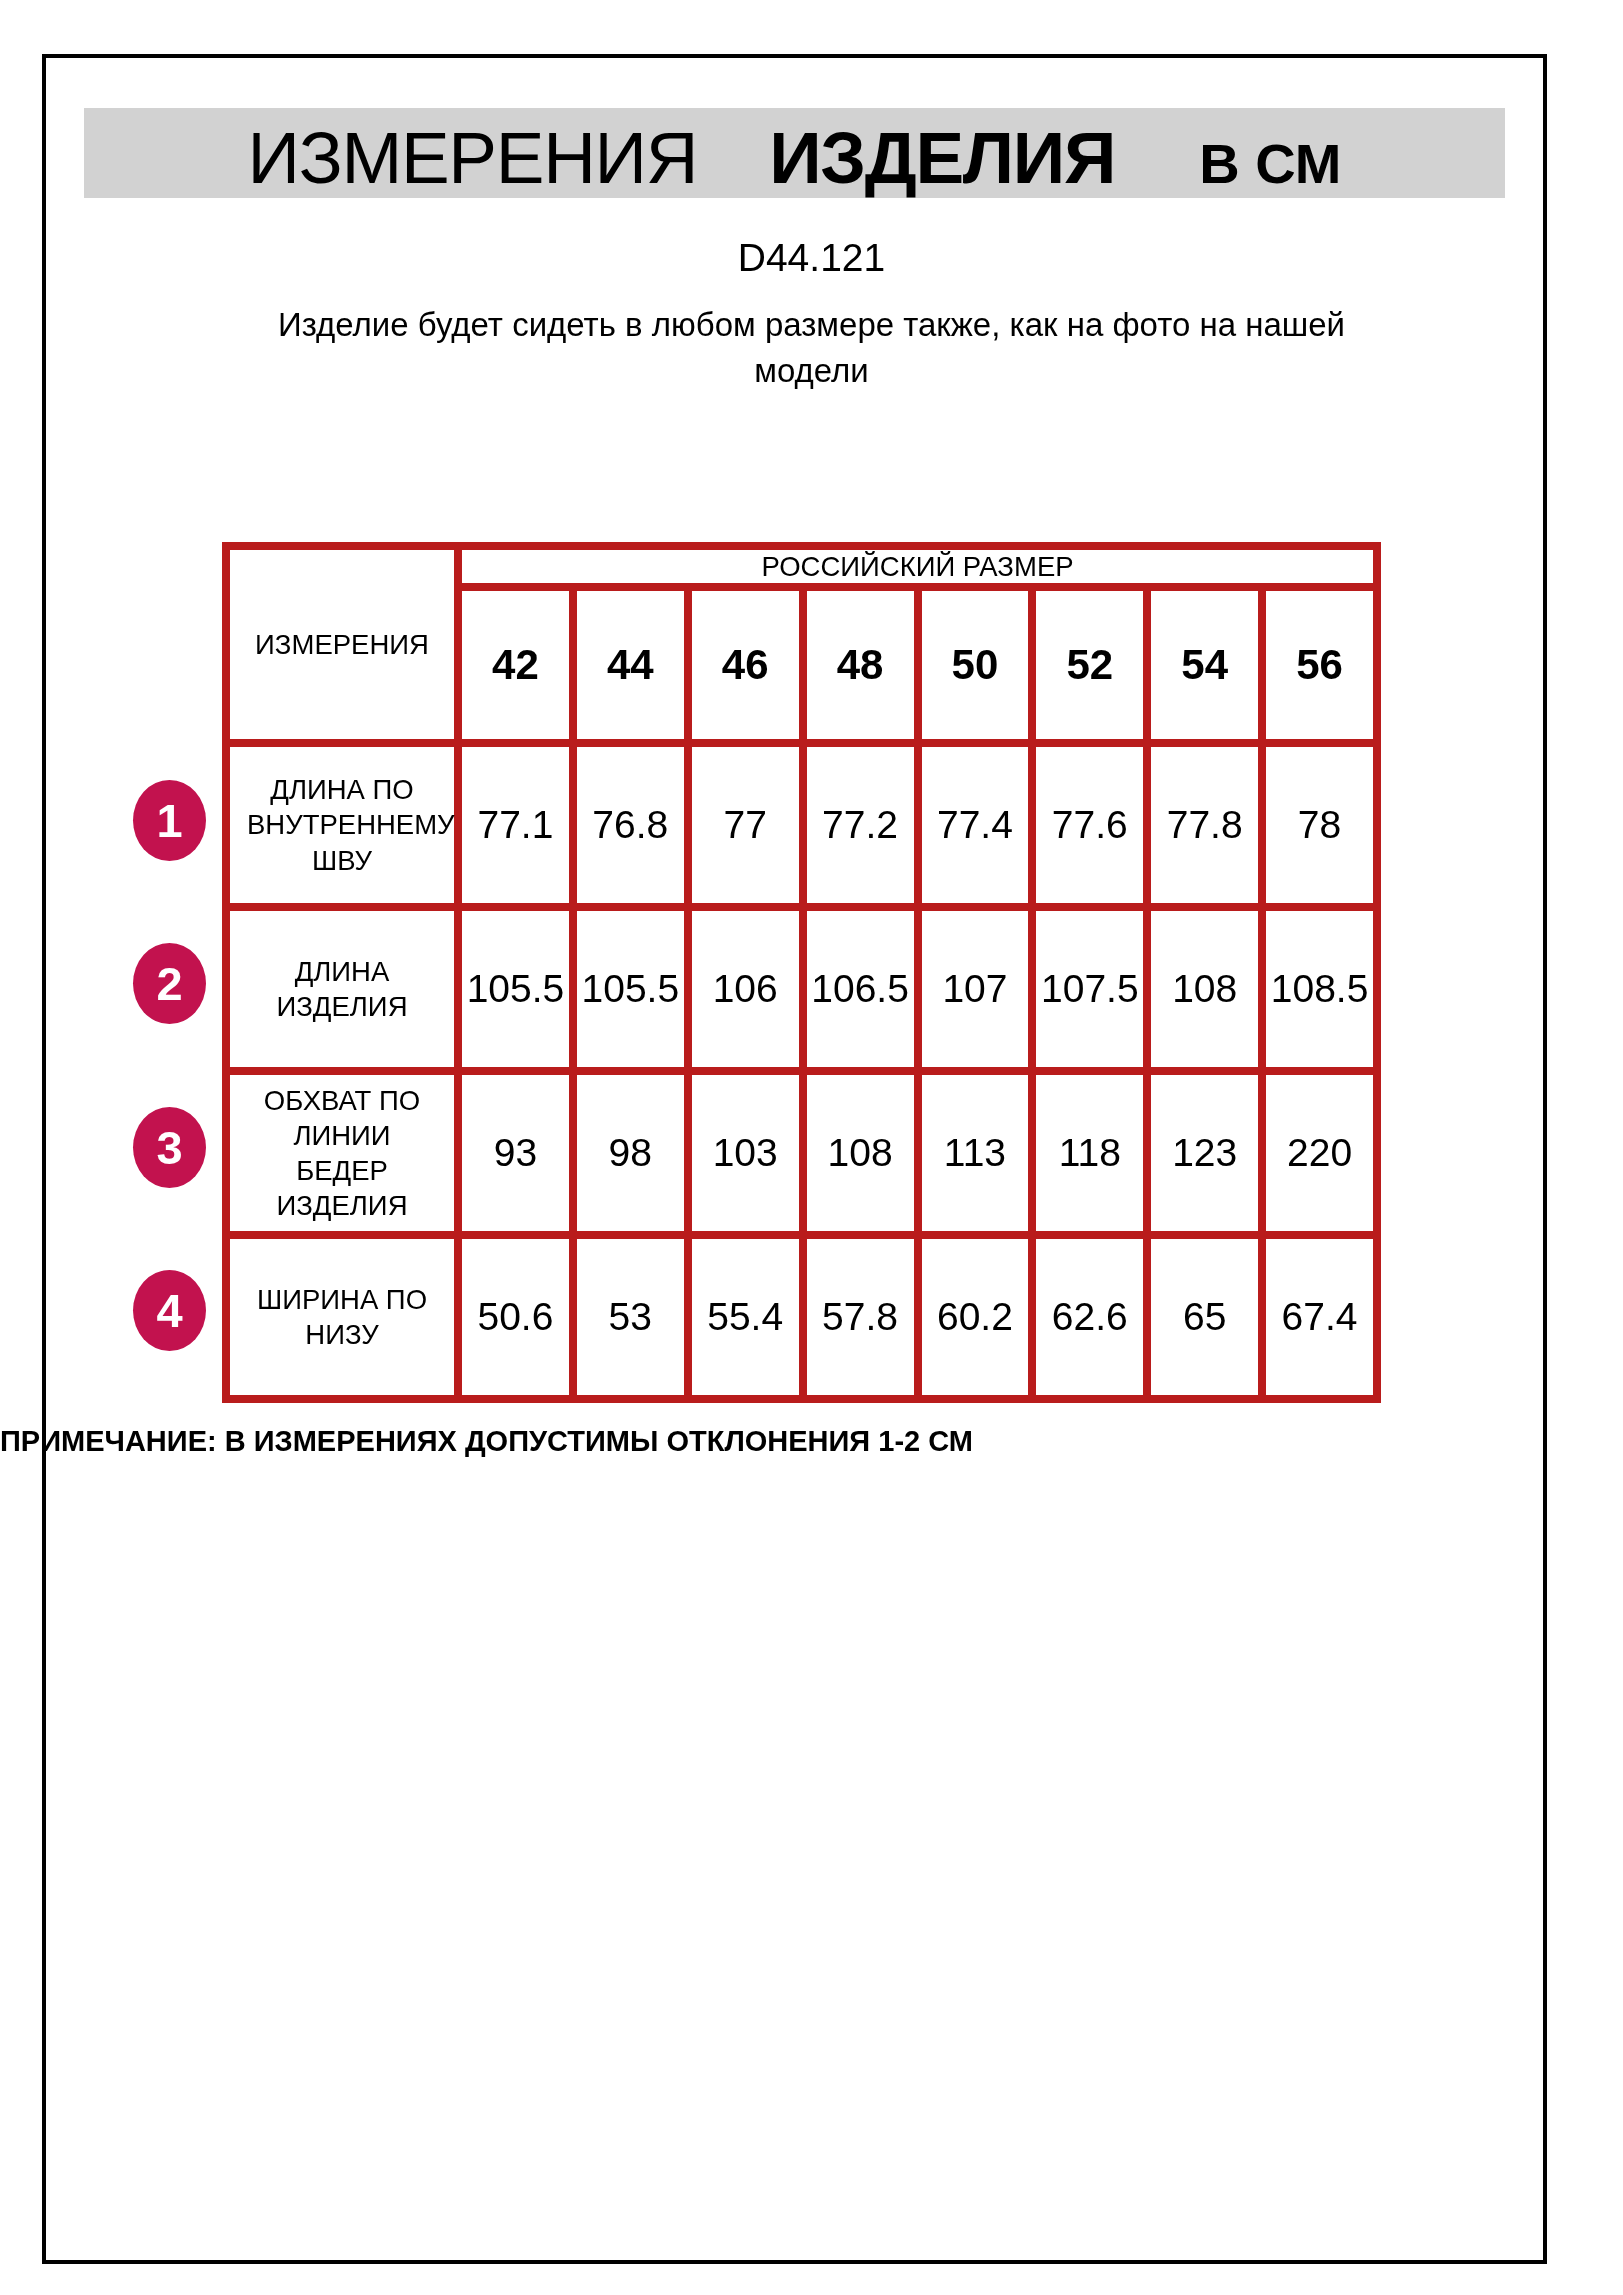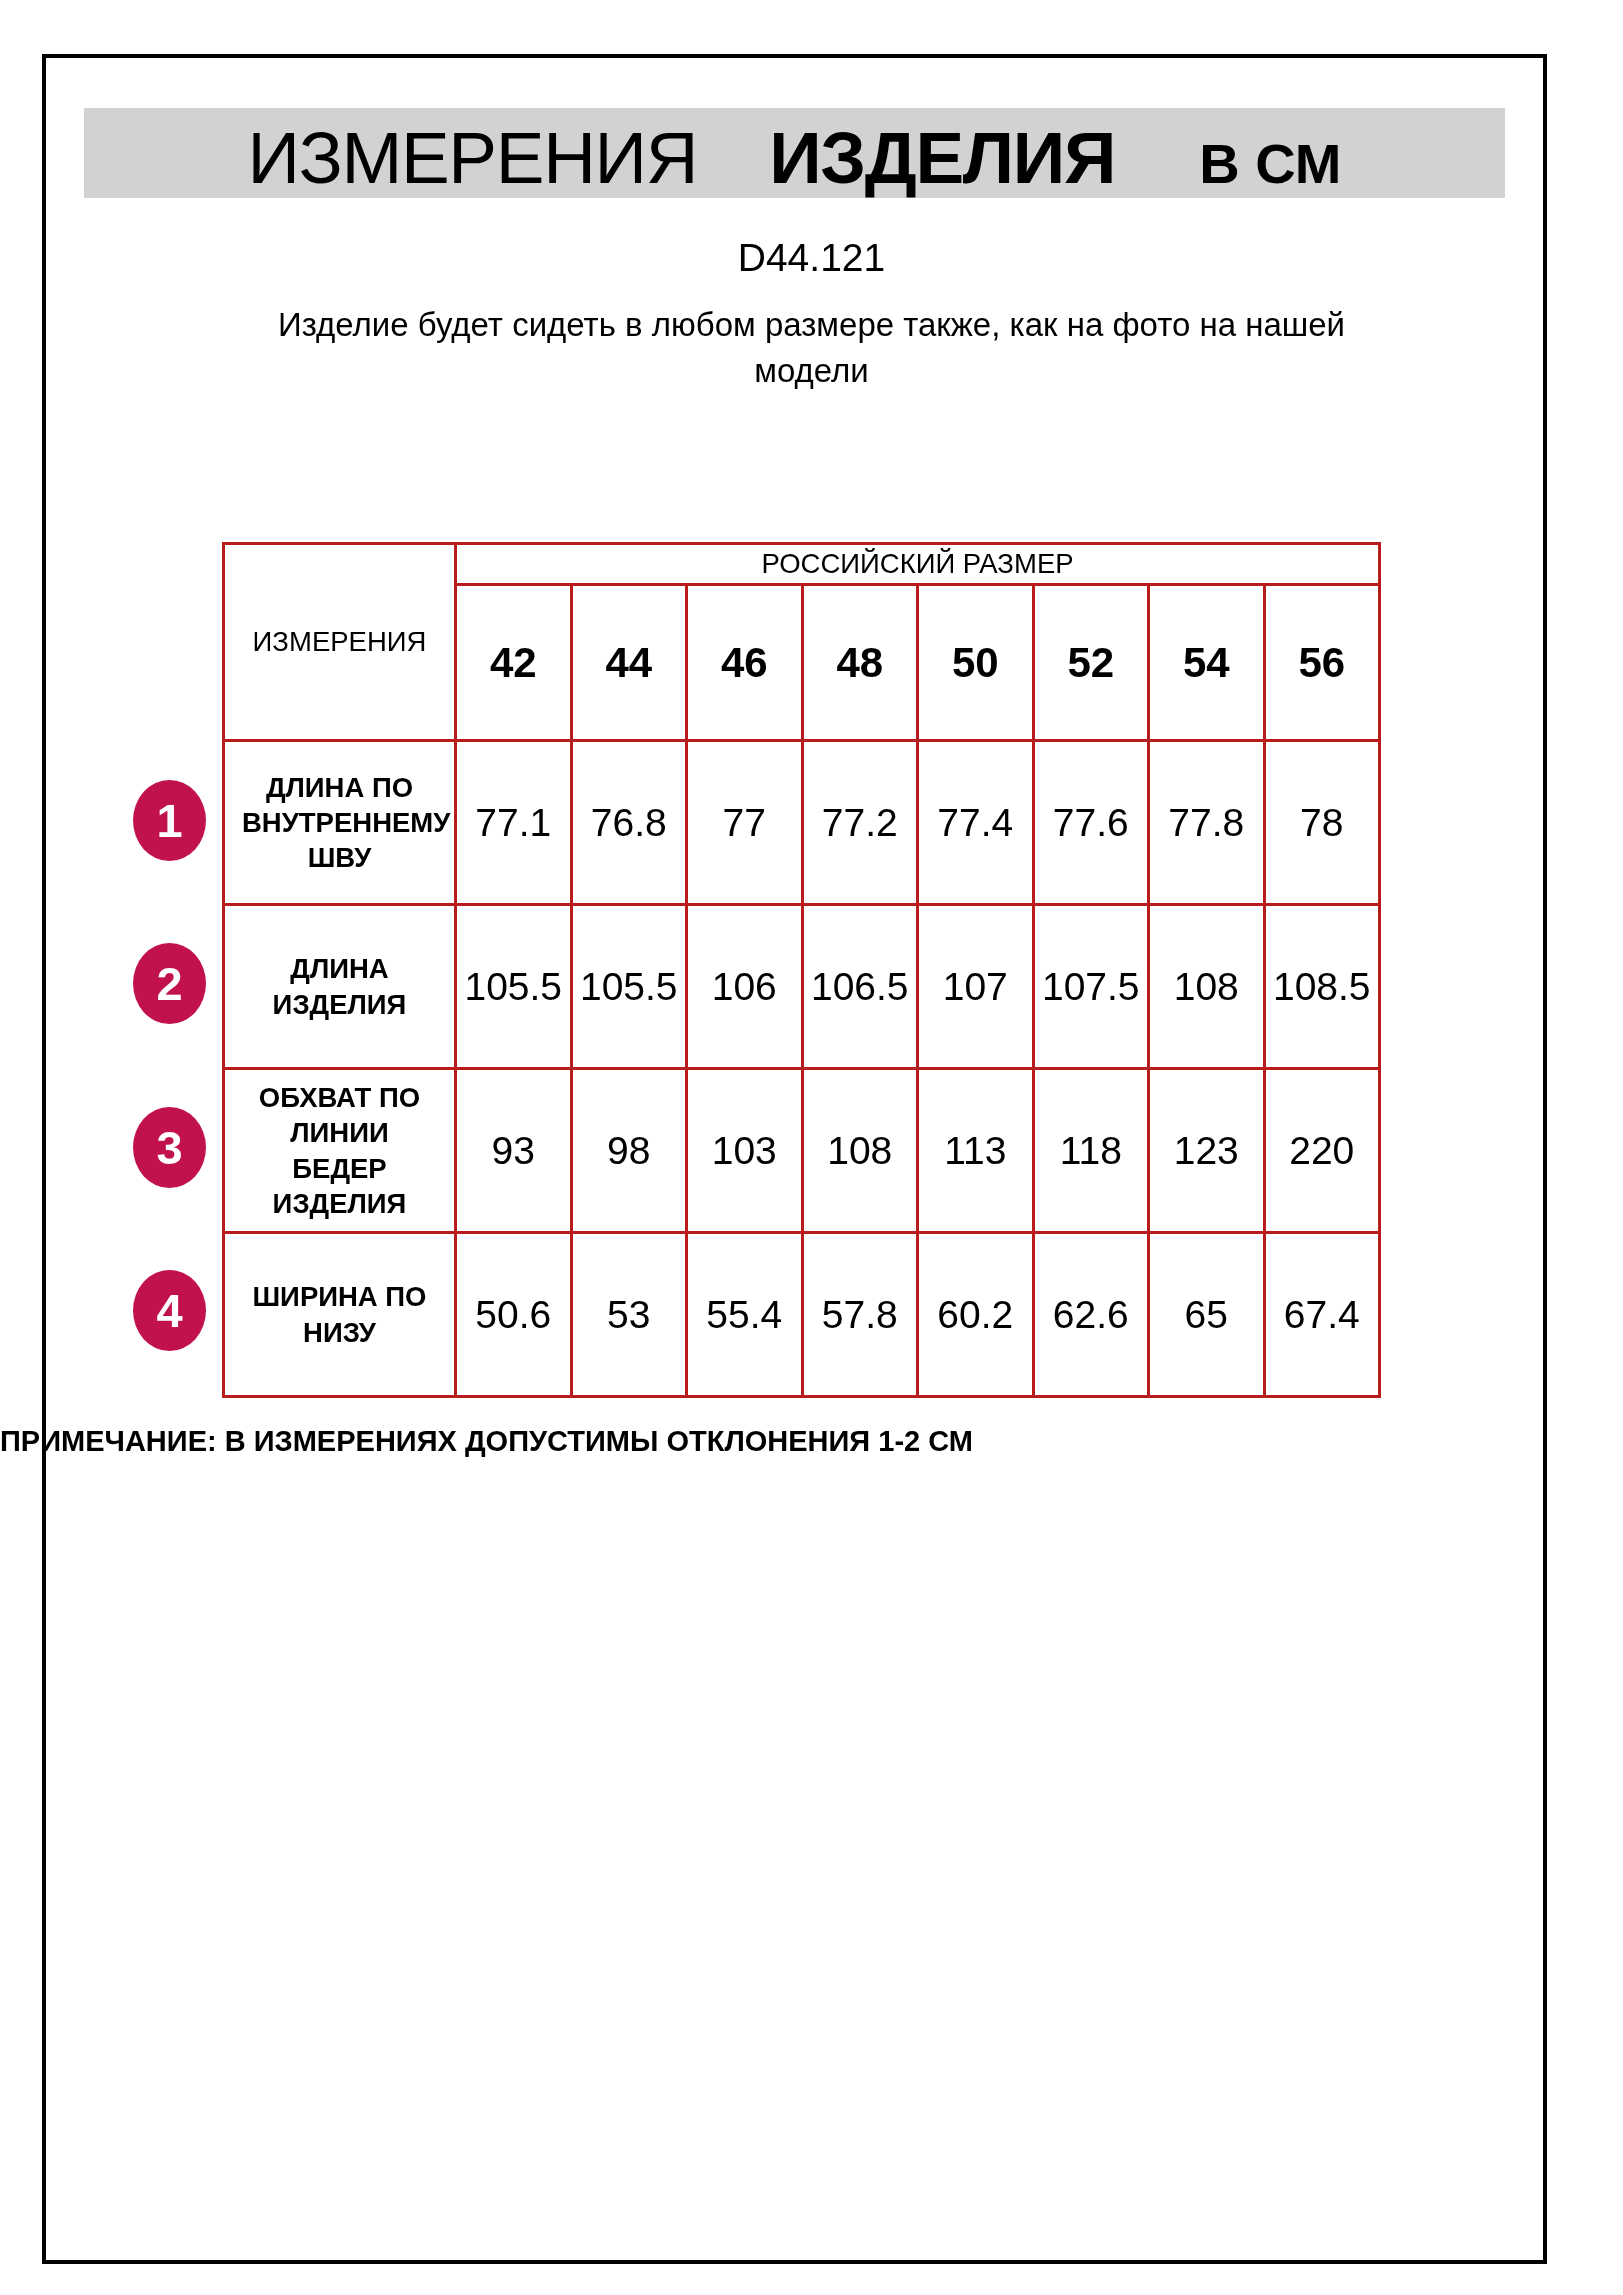--- a/index.html
+++ b/index.html
@@ -87,21 +87,21 @@
     position: absolute;
     left: 222px; top: 542px;
   }
   table.size-table {
     border-collapse: collapse;
     table-layout: fixed;
     width: 1159px;
     border: 2.6px solid #000;
   }
   table.size-table td {
-    border: 3px solid #b91c1c;
+    border: 8px solid #b91c1c;
     text-align: center;
     vertical-align: middle;
   }
   td.corner {
     width: 232px;
     font-size: 27.5px;
     font-weight: 400;
   }
   tr.group-row { height: 41px; }
   td.group {
@@ -112,21 +112,21 @@
   tr.sizes-row { height: 156px; }
   td.size-cell {
     width: 116px;
     font-size: 42px;
     font-weight: 700;
   }
   tr.data-row { height: 164px; }
   tr.data-row td { border-top-width: 3.3px; }
   td.row-label {
     font-size: 27.5px;
-    font-weight: 700;
+    font-weight: 400;
     line-height: 128%;
     padding: 0 17px;
   }
   td.val {
     font-size: 39px;
     font-weight: 400;
   }
   
   .badge {
     position: absolute;

